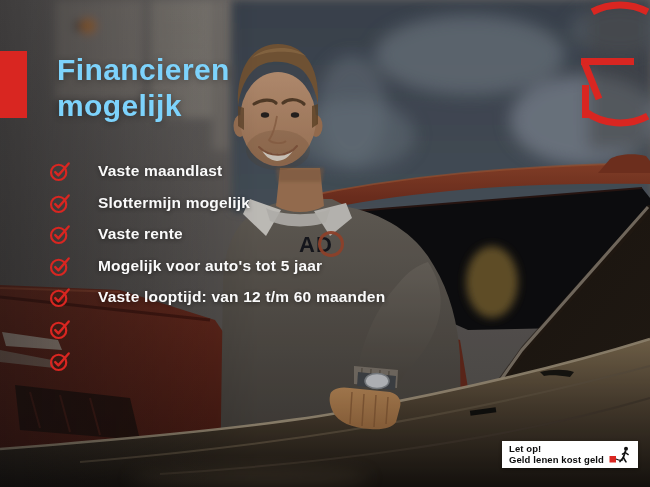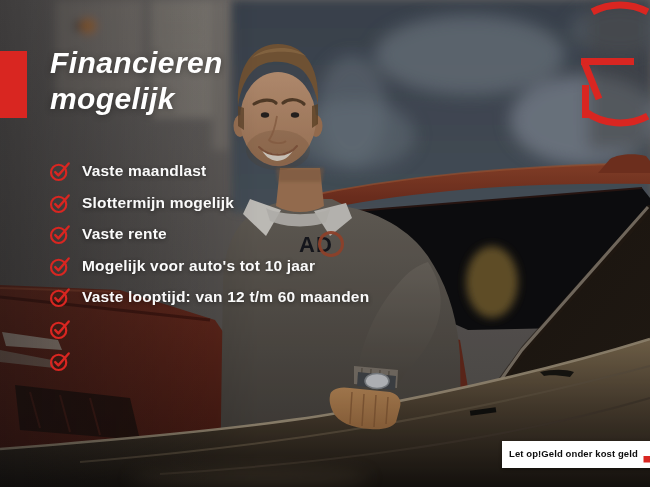--- a/index.html
+++ b/index.html
@@ -7,44 +7,44 @@
     position:relative;width:650px;height:487px;overflow:hidden;
     background:#5f5b58;font-family:"Liberation Sans",sans-serif;
     -webkit-font-smoothing:antialiased;
   }
   .photo{position:absolute;inset:0;display:block;}
   .accent-block{
     position:absolute;left:0;top:51px;width:27px;height:67px;
     background:#d92621;
   }
   .title{
-    position:absolute;left:49px;top:44px;margin:1px;
-    font-size:30px;line-height:36px;font-weight:600;color:#ffffff;
-    letter-spacing:.4px;text-shadow:0 1px 6px rgba(0,0,0,.35);font-style:italic;
+    position:absolute;left:49px;top:44px;margin:8px;
+    font-size:30px;line-height:36px;font-weight:600;color:#7dd3fc;
+    letter-spacing:.4px;text-shadow:0 1px 6px rgba(0,0,0,.35);
   }
   .title span{display:block;}
   .checklist{
     position:absolute;left:49px;top:160px;margin:0;padding:0;list-style:none;
   }
   .checklist li{
-    display:flex;align-items:center;gap:11px;height:22px;margin-bottom:9.6px;
+    display:flex;align-items:center;gap:27px;height:22px;margin-bottom:9.6px;
     white-space:nowrap;
   }
   .check-icon{width:22px;height:22px;flex:0 0 22px;display:block;}
   .item-label{
     font-size:15.5px;font-weight:600;color:#fafafa;letter-spacing:.2px;
     text-shadow:0 1px 4px rgba(0,0,0,.45);
   }
   .brand-mark{position:absolute;right:0;top:0;width:90px;height:135px;display:block;}
   .loan-badge{
     position:absolute;left:502px;top:441px;height:27px;box-sizing:border-box;
     background:#ffffff;display:flex;align-items:center;gap:5px;
     padding:2px 6px 2px 7px;box-shadow:0 1px 3px rgba(0,0,0,.4);
   }
-  .loan-badge .badge-text{display:flex;flex-direction:row;justify-content:flex-end;}
+  .loan-badge .badge-text{display:flex;flex-direction:column;justify-content:flex-end;}
   .loan-badge .badge-line{
     font-size:9.5px;line-height:10.5px;font-weight:bold;color:#0d0d0d;
     letter-spacing:.1px;white-space:nowrap;
   }
   .loan-warning-icon{width:23px;height:18px;display:block;flex:0 0 23px;}
 </style>
 </head>
 <body>
 
 <div class="stage">
@@ -237,21 +237,21 @@
           <circle cx="10.5" cy="13.5" r="8.3" stroke="#d92621" stroke-width="2.4" fill="none"></circle>
           <path d="M6.8,13.2 L10.2,16.8 L21.5,3.8" stroke="#d92621" stroke-width="2.6" fill="none" stroke-linecap="round" stroke-linejoin="round"></path>
         </svg>
       <span class="item-label">Vaste rente</span>
     </li>
     <li>
       <svg class="check-icon" viewBox="0 0 24 24">
           <circle cx="10.5" cy="13.5" r="8.3" stroke="#d92621" stroke-width="2.4" fill="none"></circle>
           <path d="M6.8,13.2 L10.2,16.8 L21.5,3.8" stroke="#d92621" stroke-width="2.6" fill="none" stroke-linecap="round" stroke-linejoin="round"></path>
         </svg>
-      <span class="item-label">Mogelijk voor auto's tot 10 jaar</span>
+      <span class="item-label">Mogelijk voor auto's tot 5 jaar</span>
     </li>
     <li>
       <svg class="check-icon" viewBox="0 0 24 24">
           <circle cx="10.5" cy="13.5" r="8.3" stroke="#d92621" stroke-width="2.4" fill="none"></circle>
           <path d="M6.8,13.2 L10.2,16.8 L21.5,3.8" stroke="#d92621" stroke-width="2.6" fill="none" stroke-linecap="round" stroke-linejoin="round"></path>
         </svg>
       <span class="item-label">Vaste looptijd: van 12 t/m 60 maanden</span>
     </li>
     <li>
       <svg class="check-icon" viewBox="0 0 24 24">
@@ -273,21 +273,21 @@
       <path d="M25.3,111.7 A59,59 0 0 0 87.7,116.1"></path>
       <line x1="21" y1="61.5" x2="74" y2="61.5"></line>
       <line x1="24.5" y1="63" x2="39" y2="99"></line>
       <line x1="25.5" y1="85" x2="25.5" y2="118"></line>
     </g>
   </svg>
 
   <div class="loan-badge">
     <div class="badge-text">
       <span class="badge-line">Let op!</span>
-      <span class="badge-line">Geld onder kost geld</span>
+      <span class="badge-line">Geld lenen kost geld</span>
     </div>
     <svg class="loan-warning-icon" viewBox="0 0 23 18">
       <rect x="0.5" y="10" width="6.5" height="6.5" fill="#d92621"></rect>
       <path d="M7,13 C10,14.5 12,15 14,13.8" stroke="#111" stroke-width="1.2" fill="none"></path>
       <circle cx="17" cy="2.8" r="2" fill="#111"></circle>
       <path d="M16.5,5 L14.3,11.5" stroke="#111" stroke-width="1.8" stroke-linecap="round"></path>
       <path d="M16.2,6.5 L19.2,8.6 M16.2,6.5 L13.4,8.2" stroke="#111" stroke-width="1.4" stroke-linecap="round"></path>
       <path d="M14.3,11.5 L11,15.6 M14.3,11.5 L17,15.9" stroke="#111" stroke-width="1.6" stroke-linecap="round"></path>
     </svg>
   </div>

